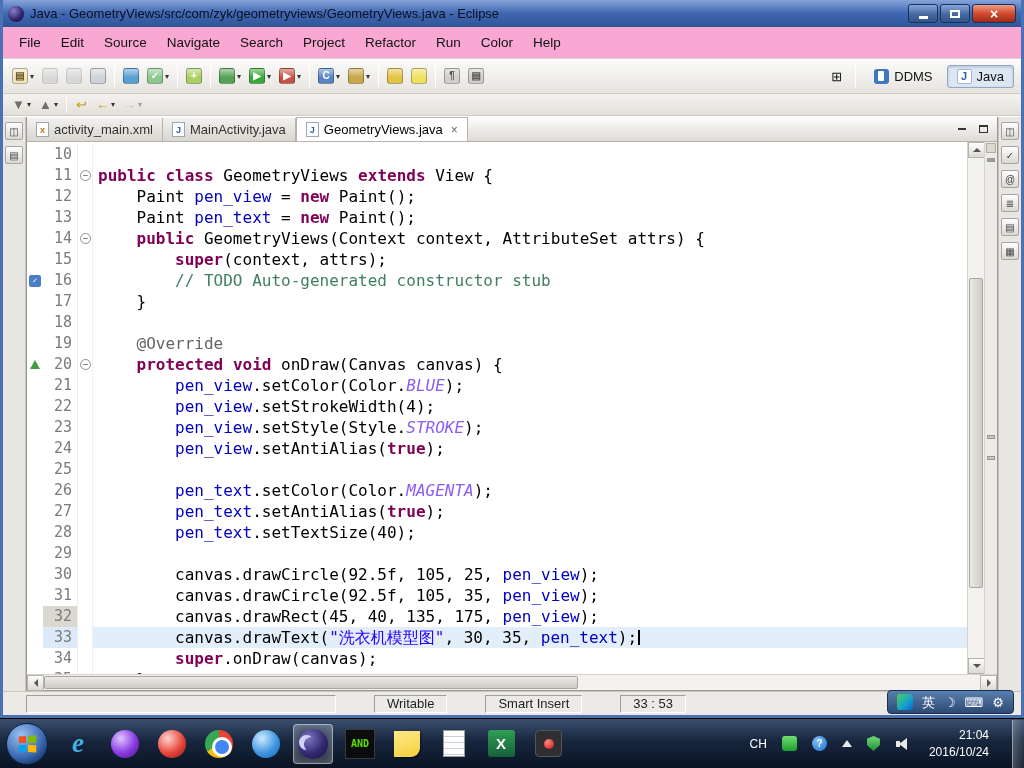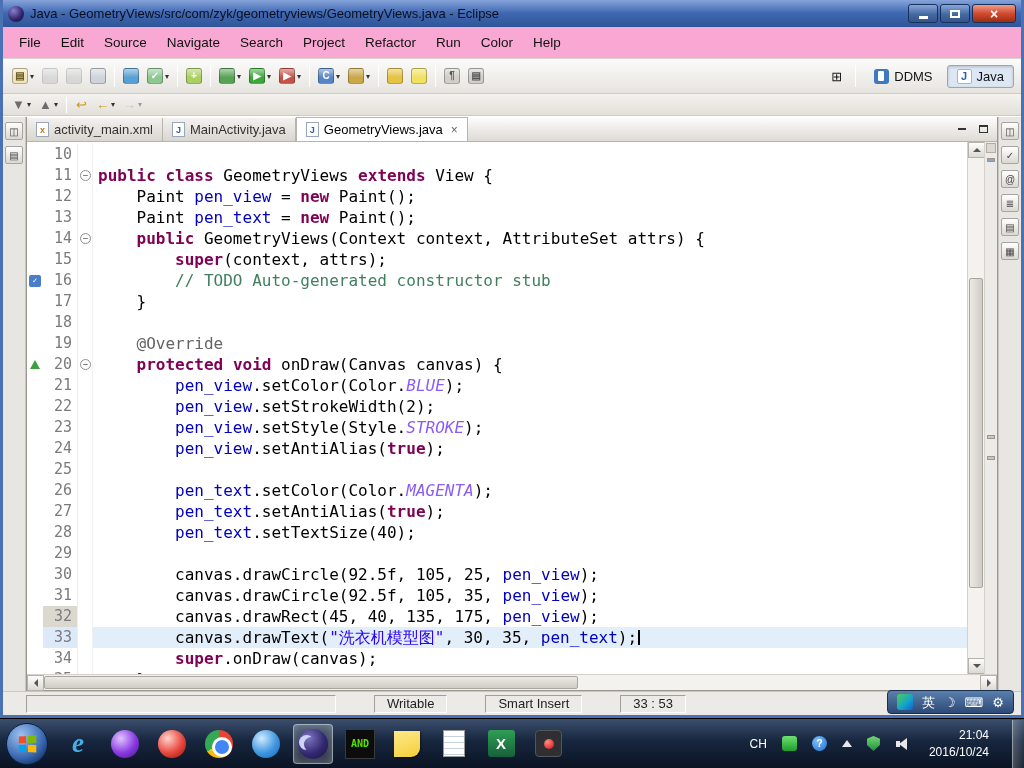--- a/index.html
+++ b/index.html
@@ -390,21 +390,21 @@
                 <div class="code-row">
                   <span class="c-ruler"></span>
                   <span class="c-num">21</span>
                   <span class="c-fold"></span>
                   <span class="c-code"><span class="t-p">        </span><span class="t-f">pen_view</span><span class="t-p">.setColor(Color.</span><span class="t-sf">BLUE</span><span class="t-p">);</span></span>
                 </div>
                 <div class="code-row">
                   <span class="c-ruler"></span>
                   <span class="c-num">22</span>
                   <span class="c-fold"></span>
-                  <span class="c-code"><span class="t-p">        </span><span class="t-f">pen_view</span><span class="t-p">.setStrokeWidth(2);</span></span>
+                  <span class="c-code"><span class="t-p">        </span><span class="t-f">pen_view</span><span class="t-p">.setStrokeWidth(4);</span></span>
                 </div>
                 <div class="code-row">
                   <span class="c-ruler"></span>
                   <span class="c-num">23</span>
                   <span class="c-fold"></span>
                   <span class="c-code"><span class="t-p">        </span><span class="t-f">pen_view</span><span class="t-p">.setStyle(Style.</span><span class="t-sf">STROKE</span><span class="t-p">);</span></span>
                 </div>
                 <div class="code-row">
                   <span class="c-ruler"></span>
                   <span class="c-num">24</span>

